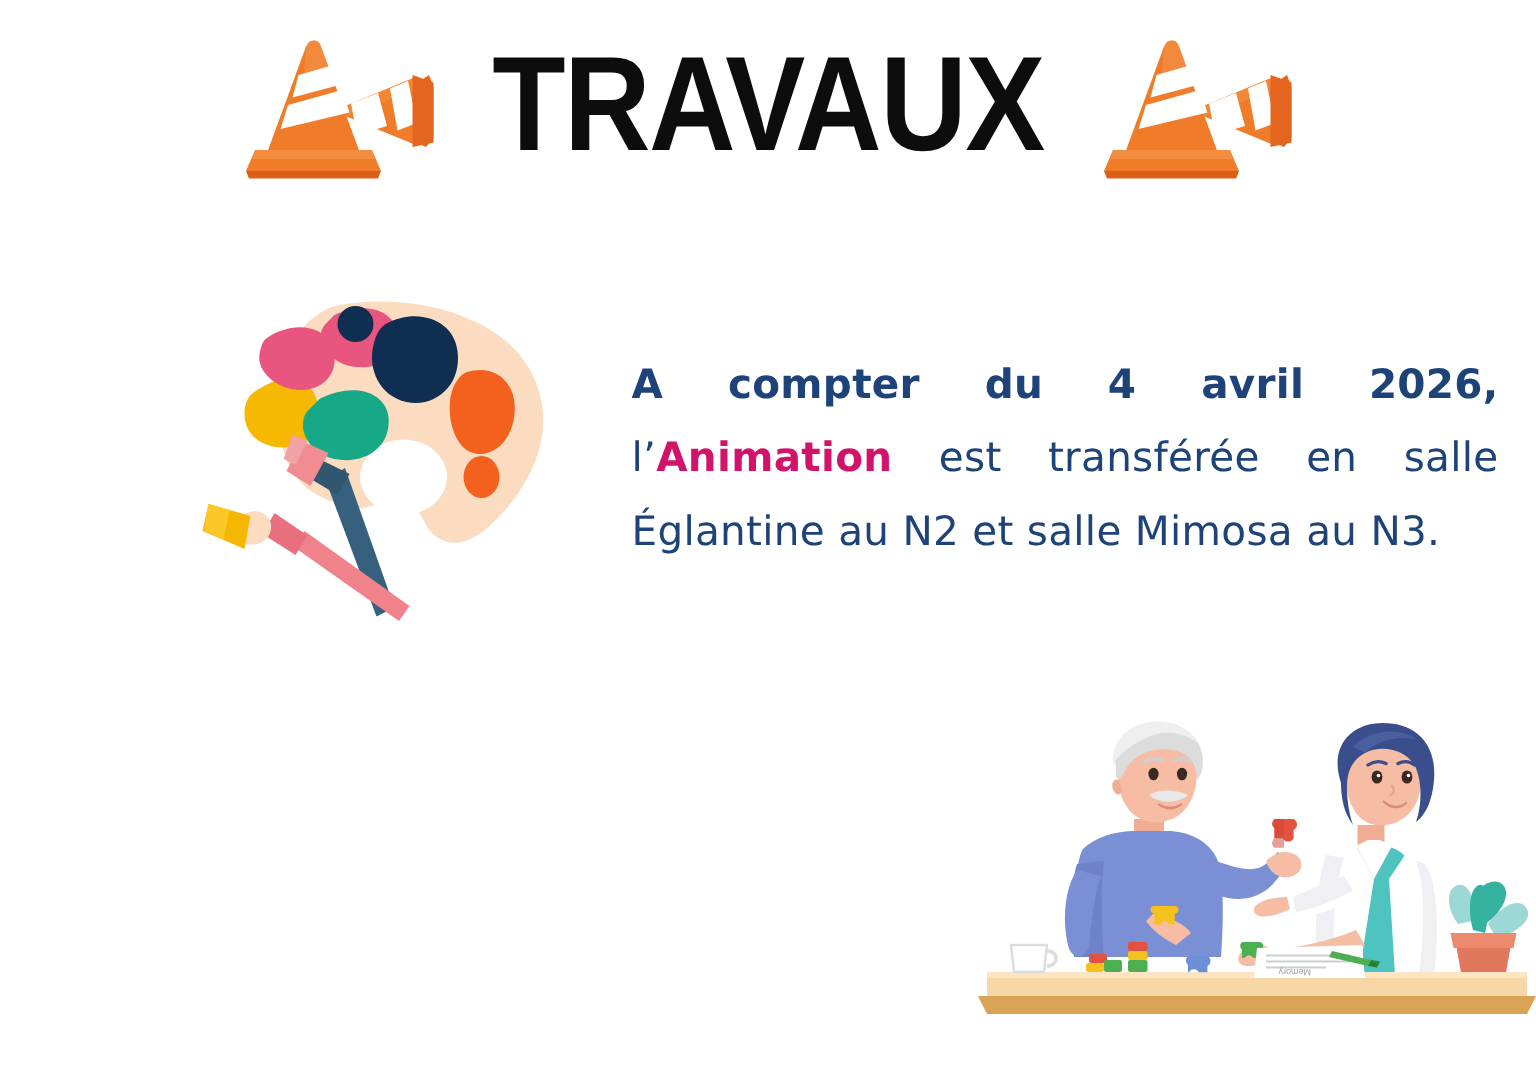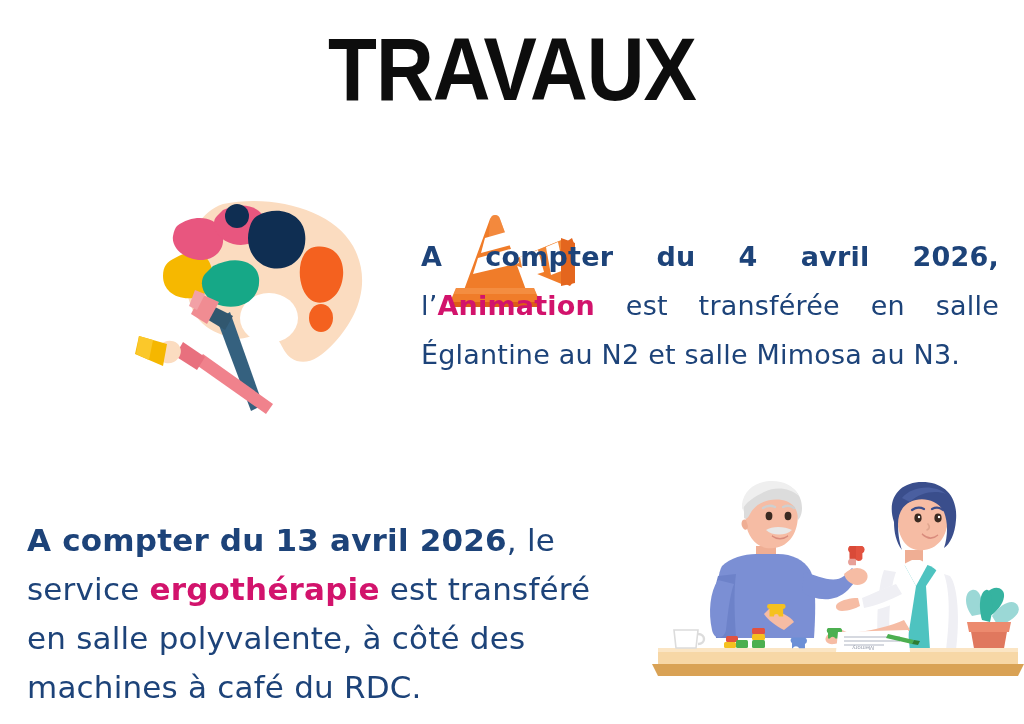--- a/index.html
+++ b/index.html
@@ -21,21 +21,20 @@
   #header {
     position: absolute;
     left: 0;
     top: 0;
     width: 1024px;
     height: 140px;
     display: flex;
     align-items: center;
     justify-content: center;
     gap: 38px;
-    flex-direction: column;
   }
   .cone-group {
     width: 128px;
     height: 112px;
     position: relative;
     flex: 0 0 auto;
   }
   .cone-group svg { display: block; width: 100%; height: 100%; }
 
   #page-title {
@@ -207,23 +206,20 @@
   </div>
 
   <p id="animation-text">
     <span class="bold-navy">A compter du 4 avril 2026,</span><span> l’</span><span class="bold-pink">Animation</span><span> est transférée en salle Églantine au N2 et salle Mimosa au N3.</span>
   </p>
 
 </section>
 
 <section id="section-ergo">
 
-  <p id="ergo-text">
-    <span class="bold-navy">A compter du 13 avril 2026</span><span>, le service </span><span class="bold-pink">ergothérapie</span><span> est transféré en salle polyvalente, à côté des machines à café du RDC.</span>
-  </p>
 
   <div id="ergo-illustration">
     <svg viewBox="0 0 372 200" xmlns="http://www.w3.org/2000/svg">
 
       <g>
 
         <path d="M104 66 L124 66 L124 86 L104 86 Z" fill="#EFAE94"></path>
 
         <path d="M70 86 C78 78 92 74 104 74 L126 74 C140 74 152 80 158 90
                  C164 100 164 128 162 158 L66 158 C64 126 64 96 70 86 Z" fill="#7B8FD4"></path>

